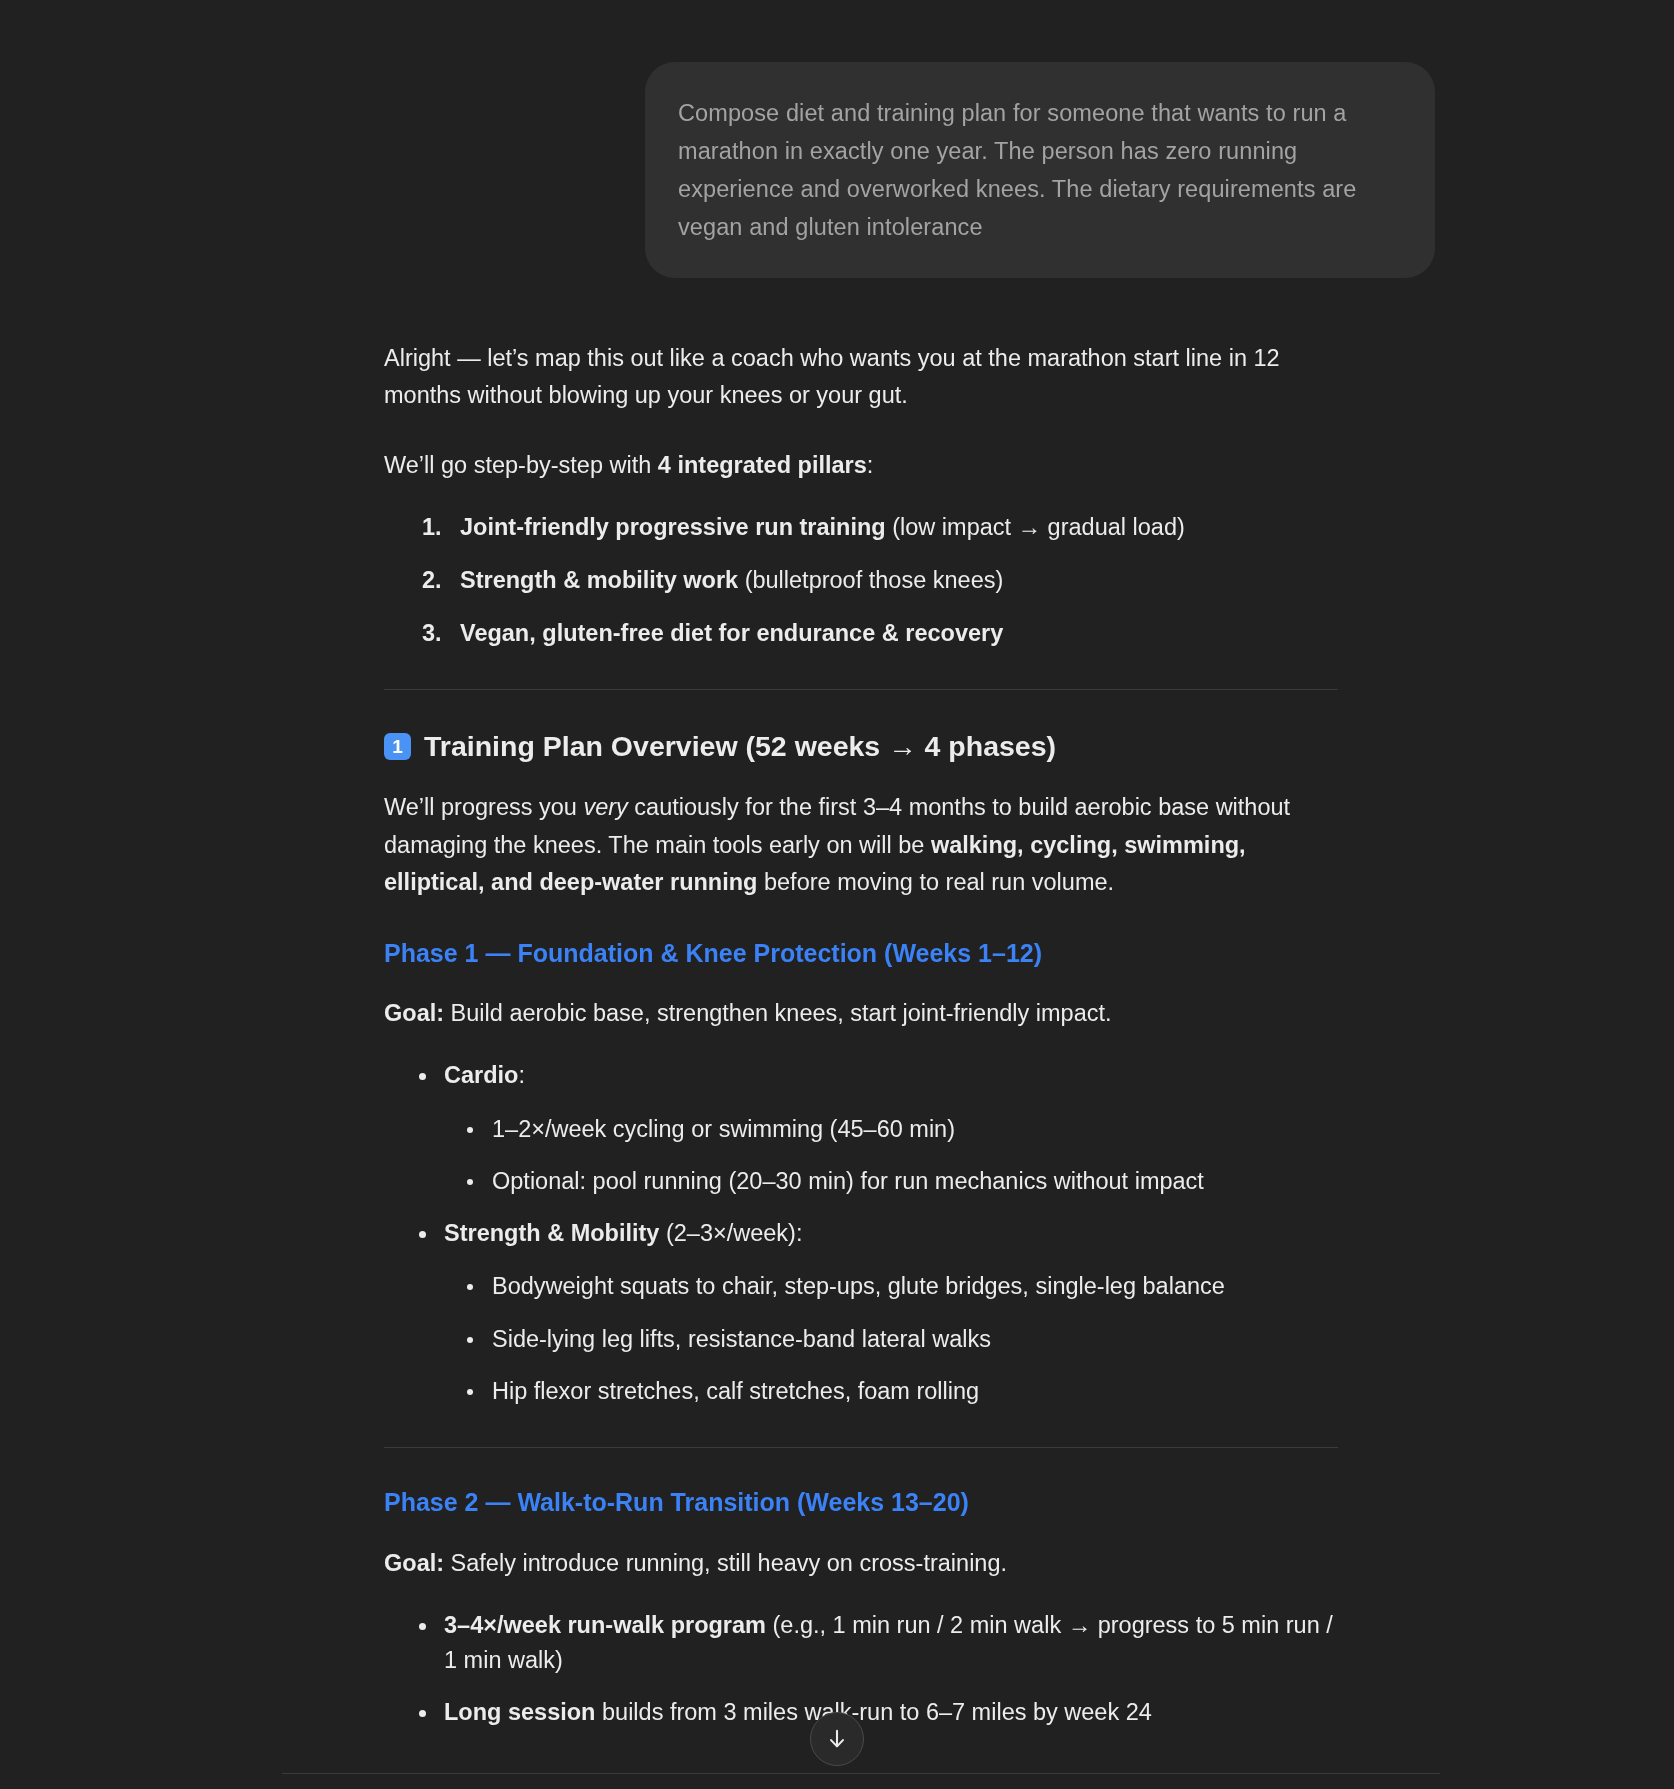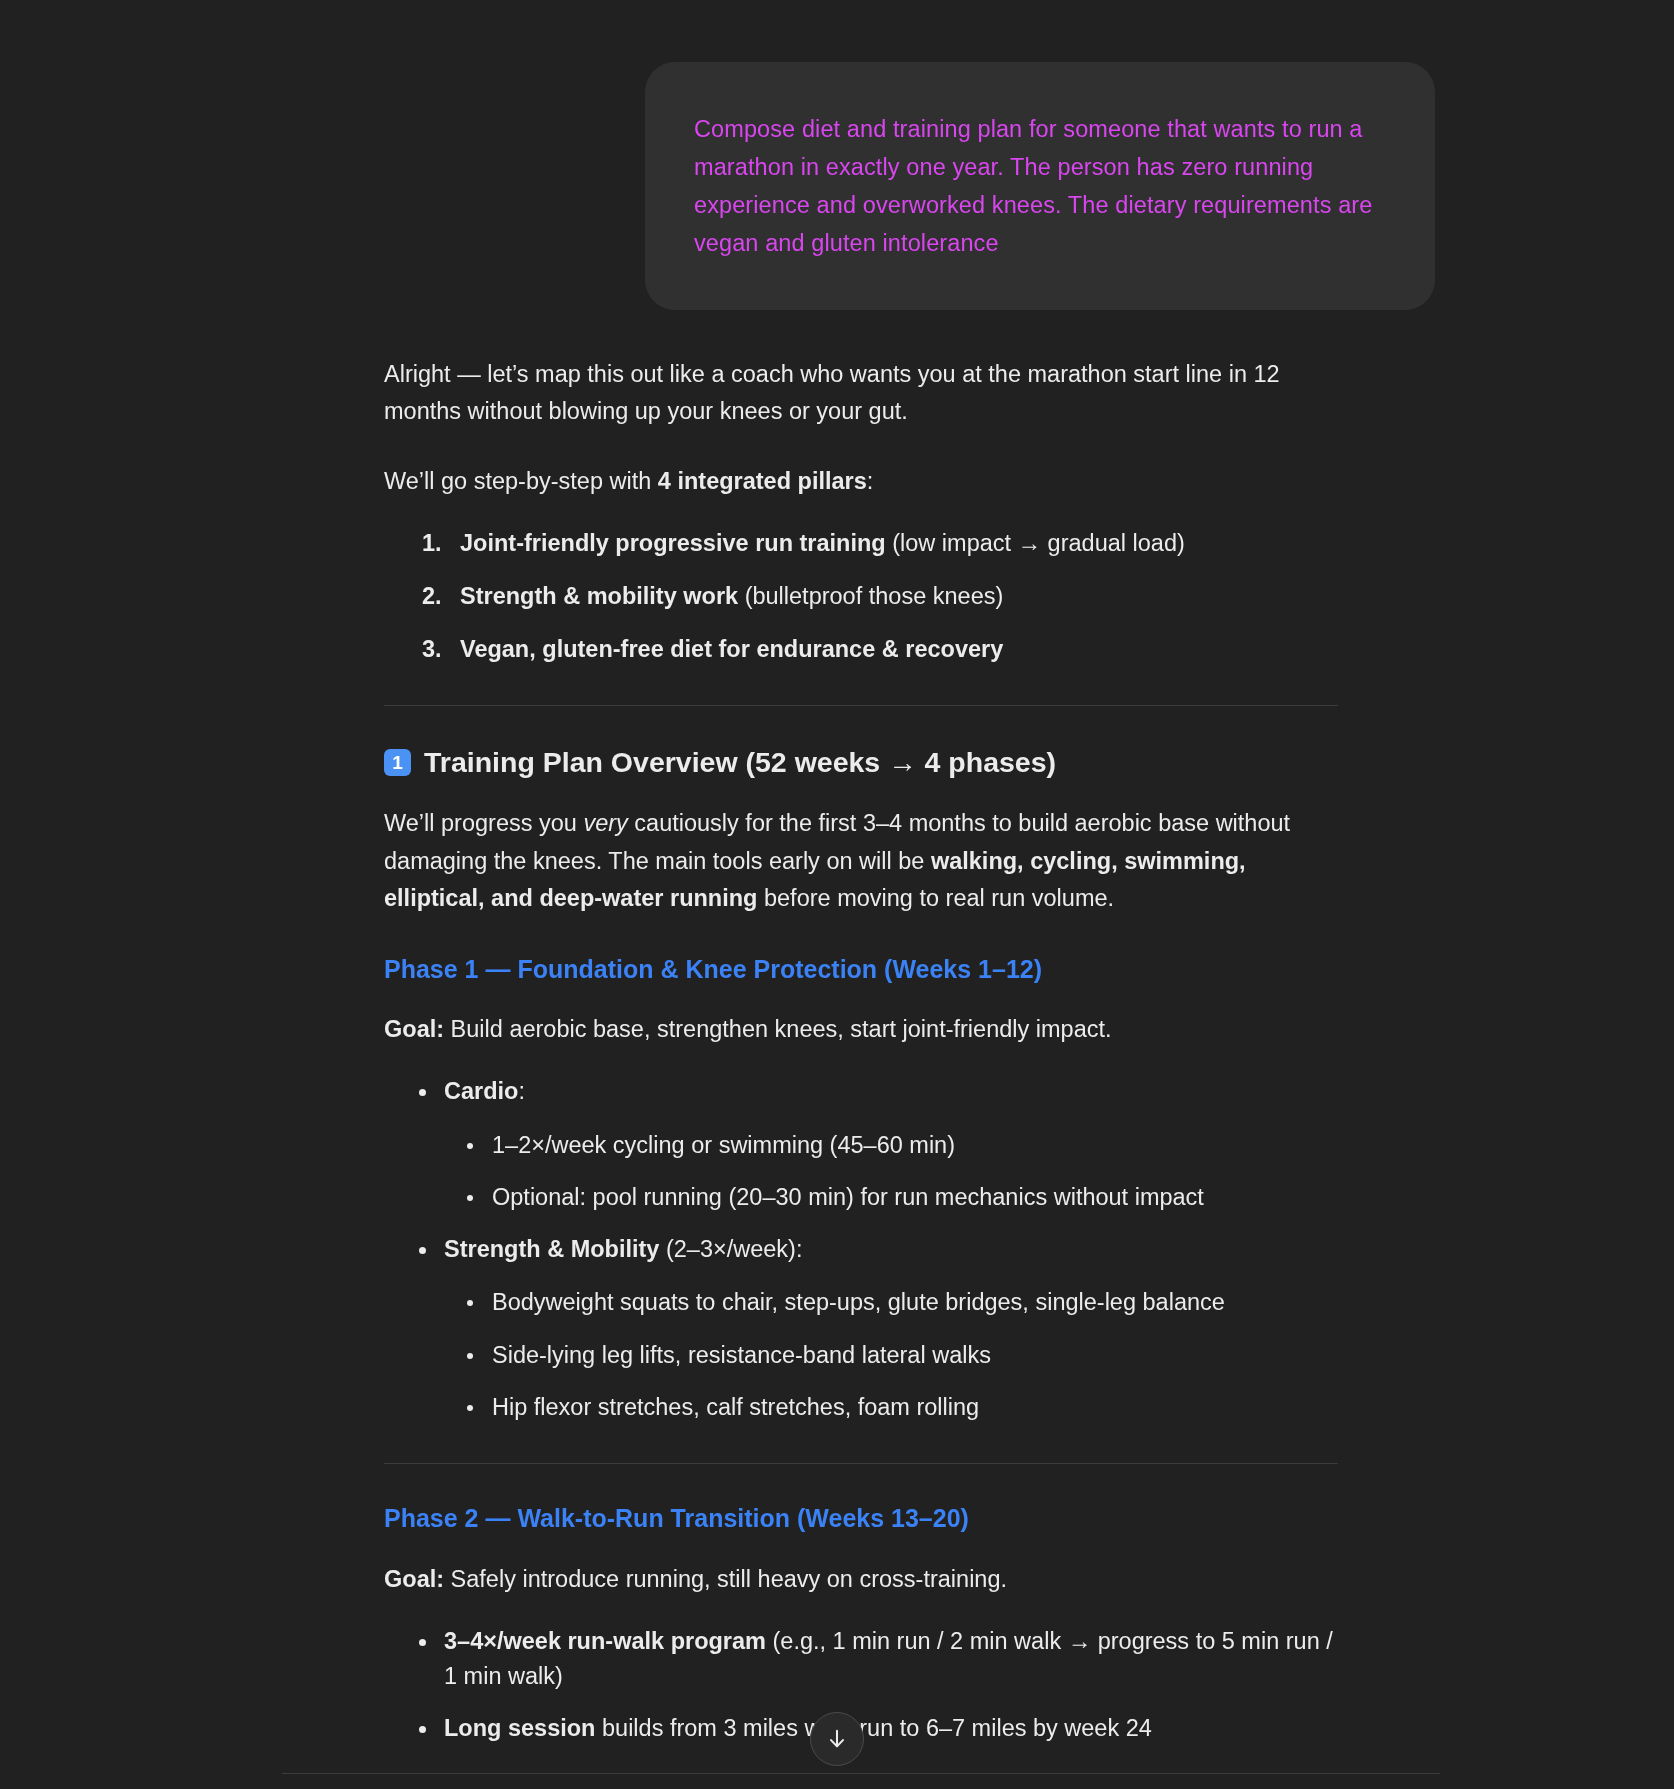--- a/index.html
+++ b/index.html
@@ -31,30 +31,30 @@
   }
 
   .user-bubble {
     background: #303030;
     border-radius: 30px;
     padding: 32px 33px 32px 33px;
     max-width: 790px;
     box-sizing: border-box;
   }
   .user-bubble p {
-    margin: 16px;
+    margin: 0;
     font-size: 23.5px;
     line-height: 1.62;
-    color: #d946ef;
+    color: #a3a3a3;
     letter-spacing: .1px;
   }
 
   .turn-assistant {
     padding: 46px 0 0 0;
-    margin: 0 auto;
+    margin: 16px auto;
     width: 1470px;
     box-sizing: border-box;
   }
 
   .assistant-inner {
     padding-left: 282px;
     padding-right: 234px;
   }
 
   .assistant-inner p {

